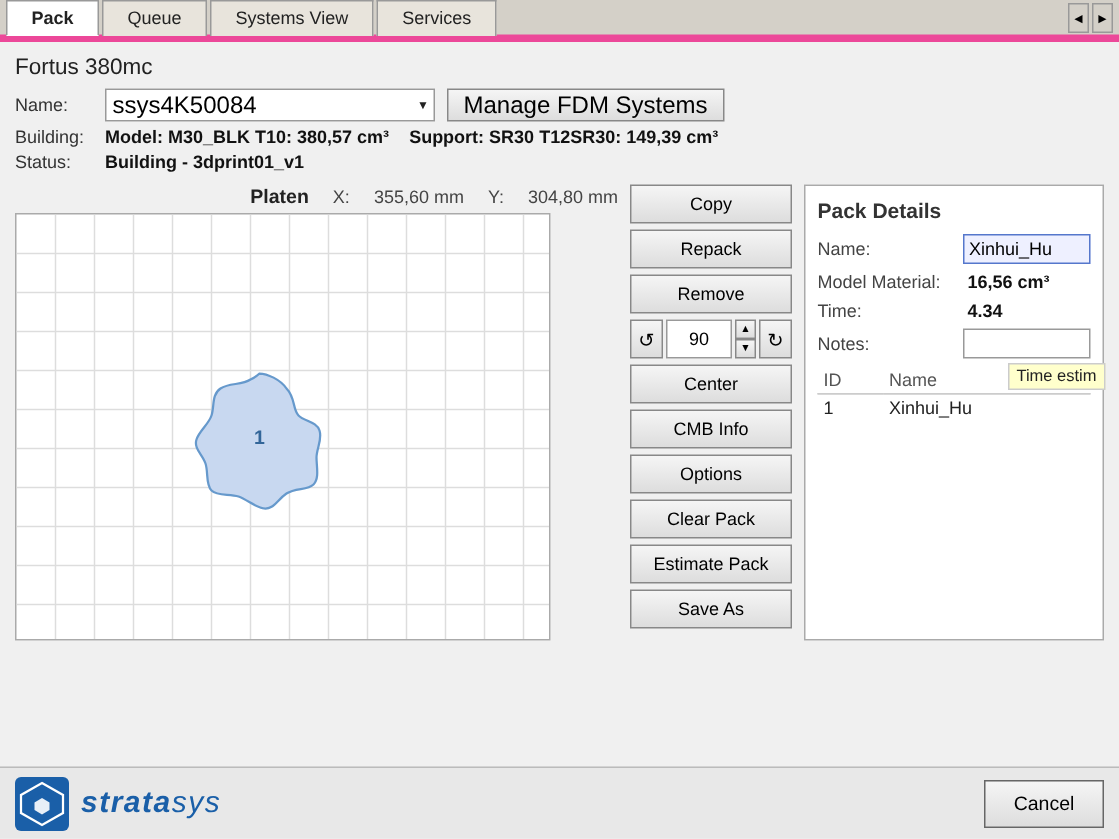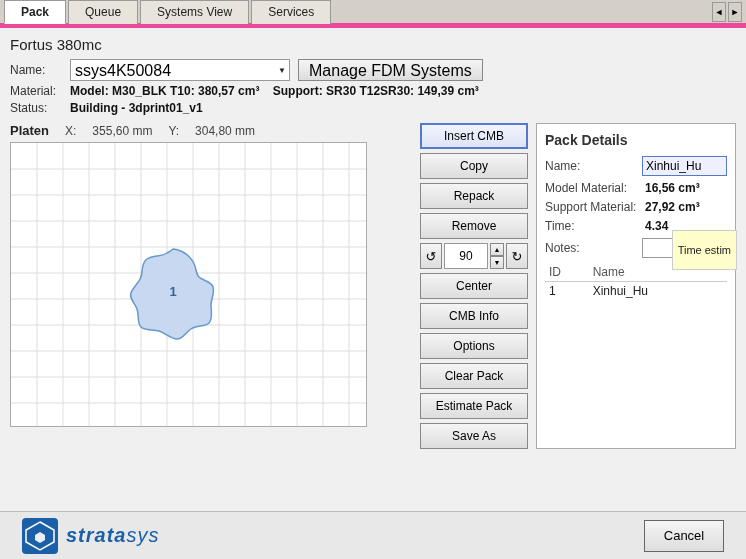--- a/index.html
+++ b/index.html
@@ -130,20 +130,21 @@
 
     
     .platen-panel {
       flex: 1;
     }
     .platen-header {
       display: flex;
       align-items: center;
       gap: 16px;
       margin-bottom: 4px;
+      justify-content: flex-end;
     }
     .platen-title {
       font-weight: bold;
       font-size: 13px;
     }
     .platen-dims {
       font-size: 12px;
       color: #444;
     }
     .platen-grid {
@@ -253,24 +254,24 @@
     .notes-input {
       width: 85px;
       height: 20px;
       border: 1px solid #999;
       padding: 0 3px;
       font-size: 12px;
     }
     .time-estimate-tooltip {
       position: absolute;
       right: -2px;
-      top: 106px;
+      top: 118px;
       background: #ffffcc;
       border: 1px solid #ccc;
-      padding: 13px 5px;
+      padding: 2px 5px;
       font-size: 11px;
       white-space: nowrap;
     }
 
     
     .parts-table {
       width: 100%;
       border-collapse: collapse;
       margin-top: 4px;
       font-size: 12px;
@@ -289,21 +290,21 @@
       background: #f5f5f5;
     }
 
     
     .bottom-bar {
       height: 48px;
       background: #e8e8e8;
       border-top: 1px solid #bbb;
       display: flex;
       align-items: center;
-      padding: 0 22px;
+      padding: 0 10px;
       gap: 8px;
     }
     .logo-area {
       display: flex;
       align-items: center;
       gap: 8px;
       flex: 1;
     }
     .logo-icon {
       width: 36px;
@@ -363,21 +364,21 @@
     <div class="name-row">
       <div class="name-select-wrapper">
         <select class="name-select">
           <option>ssys4K50084</option>
         </select>
       </div>
       <button class="manage-btn">Manage FDM Systems</button>
     </div>
   </div>
   <div class="info-row">
-    <span class="info-label">Material:</span>
+    <span class="info-label">Building:</span>
     <span class="info-value">Model: M30_BLK  T10: 380,57 cm³</span>
     &nbsp;&nbsp;&nbsp;&nbsp;
     <span class="info-value">Support: SR30 T12SR30: 149,39 cm³</span>
   </div>
   <div class="info-row">
     <span class="info-label">Status:</span>
     <span class="info-value">Building - 3dprint01_v1</span>
   </div>
 
   <div class="content-area">
@@ -421,21 +422,20 @@
 
           <g transform="translate(162, 148)">
             <path d="M0,-42 C5,-42 14,-38 18,-32 C24,-26 22,-18 26,-14 C30,-10 38,-10 40,-4 C42,2 38,8 38,14 C38,20 40,28 36,32 C32,36 24,34 18,38 C12,42 10,48 4,48 C-2,48 -8,42 -14,40 C-20,38 -28,40 -32,36 C-36,32 -34,24 -36,18 C-38,12 -44,8 -42,2 C-40,-4 -34,-8 -32,-14 C-30,-20 -32,-28 -26,-32 C-20,-36 -12,-34 -6,-38 C-2,-40 0,-42 0,-42 Z" fill="#c8d8f0" stroke="#6699cc" stroke-width="1.5"></path>
             <text x="0" y="5" text-anchor="middle" fill="#336699" font-size="13" font-weight="bold">1</text>
           </g>
         </svg>
       </div>
     </div>
 
     <div class="button-panel">
-      <button class="panel-btn insert-btn">Insert CMB</button>
       <button class="panel-btn">Copy</button>
       <button class="panel-btn">Repack</button>
       <button class="panel-btn">Remove</button>
 
       <div class="rotation-row">
         <button class="rotate-btn">↺</button>
         <input class="rotation-input" type="text" value="90" style="">
         <div class="spin-btn">
           <button class="spin-up">▲</button>
           <button class="spin-down">▼</button>
@@ -453,24 +453,20 @@
     <div class="pack-details">
       <div class="pack-details-title">Pack Details</div>
 
       <div class="detail-row">
         <span class="detail-label">Name:</span>
         <input class="detail-input" type="text" value="Xinhui_Hu" style="">
       </div>
       <div class="detail-row">
         <span class="detail-label">Model Material:</span>
         <span class="detail-value">16,56 cm³</span>
-      </div>
-      <div class="detail-row">
-        <span class="detail-label">Support Material:</span>
-        <span class="detail-value">27,92 cm³</span>
       </div>
       <div class="detail-row">
         <span class="detail-label">Time:</span>
         <span class="detail-value">4.34</span>
       </div>
       <div class="detail-row">
         <span class="detail-label">Notes:</span>
         <input class="notes-input" type="text" value="" style="">
       </div>
 

